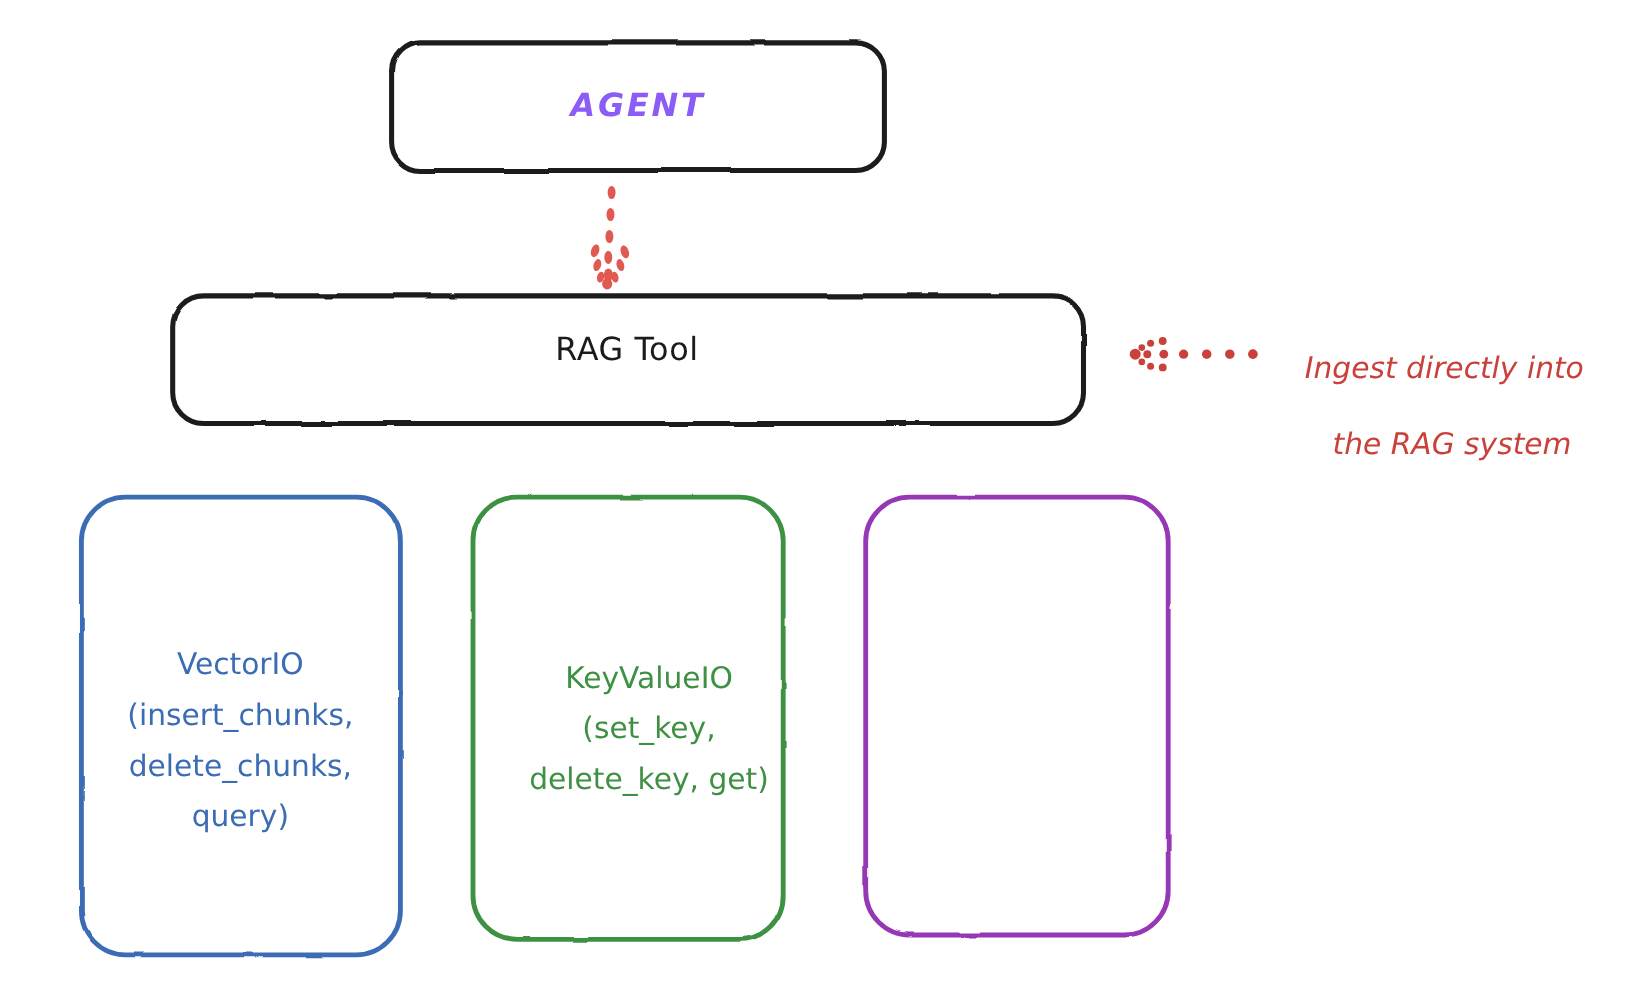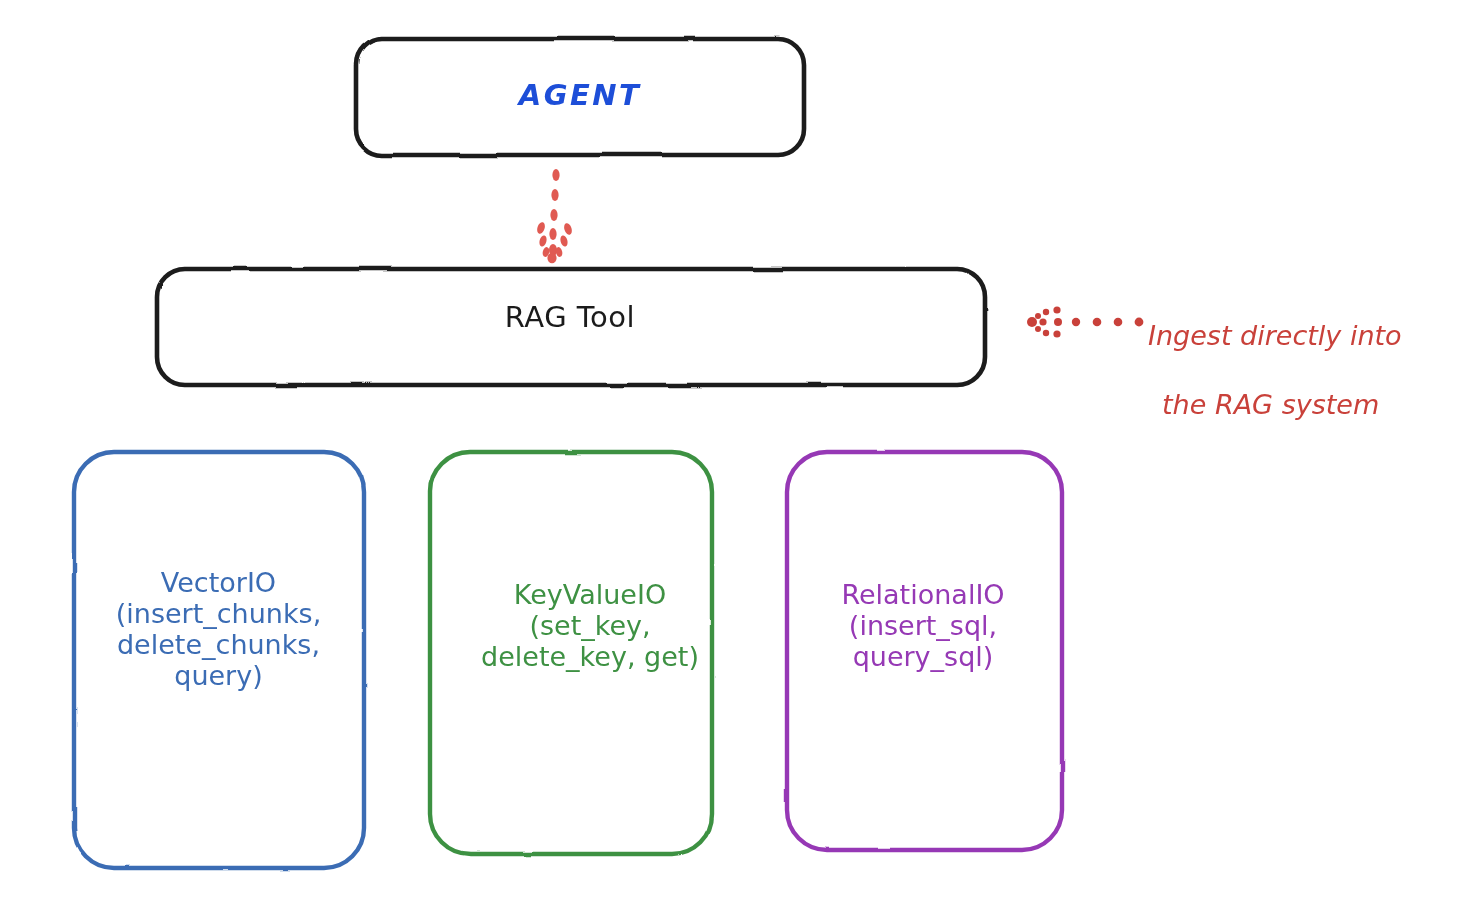--- a/index.html
+++ b/index.html
@@ -34,37 +34,37 @@
 
   
   .agent-label {
     left: 355px;
     top: 78px;
     width: 450px;
     font-size: 29px;
     letter-spacing: 2.5px;
     font-style: italic;
     font-weight: 600;
-    color: #1d4ed8;
+    color: #8b5cf6;
     font-family: "DejaVu Sans", sans-serif;
   }
   .ragtool-label {
     left: 155px;
     top: 300px;
     width: 830px;
     font-size: 29px;
     letter-spacing: 0.5px;
     color: #1b1b1b;
     font-family: "DejaVu Sans", sans-serif;
   }
 
   
   .store-label {
     font-size: 27px;
-    line-height: 31px;
+    line-height: 46px;
     font-weight: 500;
   }
   .store-label .api {
     display: block;
   }
   .store-label .index {
     display: block;
     margin-top: 35px;
   }
 
@@ -72,21 +72,21 @@
   .keyvalue-label { left: 444px; top: 548px; width: 292px; color: #3e9143; }
   .relational-label{left: 782px; top: 548px; width: 282px; color: #9639b5; }
 
   .annotation-label {
     left: 1148px;
     top: 282px;
     width: 330px;
     font-size: 27px;
     line-height: 36px;
     color: #c9413a;
-    text-align: left;
+    text-align: center;
     font-weight: 500;
     font-style: italic;
   }
   .annotation-label .l2 { display: block; padding-left: 14px; margin-top: 33px; }
 </style>
 </head>
 <body>
 
 <svg id="canvas" viewBox="0 0 1484 910" xmlns="http://www.w3.org/2000/svg">
   <defs>
@@ -170,21 +170,18 @@
 query)</span>
 </div>
 
 <div class="node-label store-label keyvalue-label">
   <span class="api">KeyValueIO
 (set_key,
 delete_key, get)</span>
 </div>
 
 <div class="node-label store-label relational-label">
-  <span class="api">RelationalIO
-(insert_sql,
-query_sql)</span>
 </div>
 
 <div class="node-label annotation-label">
   <span class="l1">Ingest directly into</span>
   <span class="l2">the RAG system</span>
 </div>
 
 </body></html>

